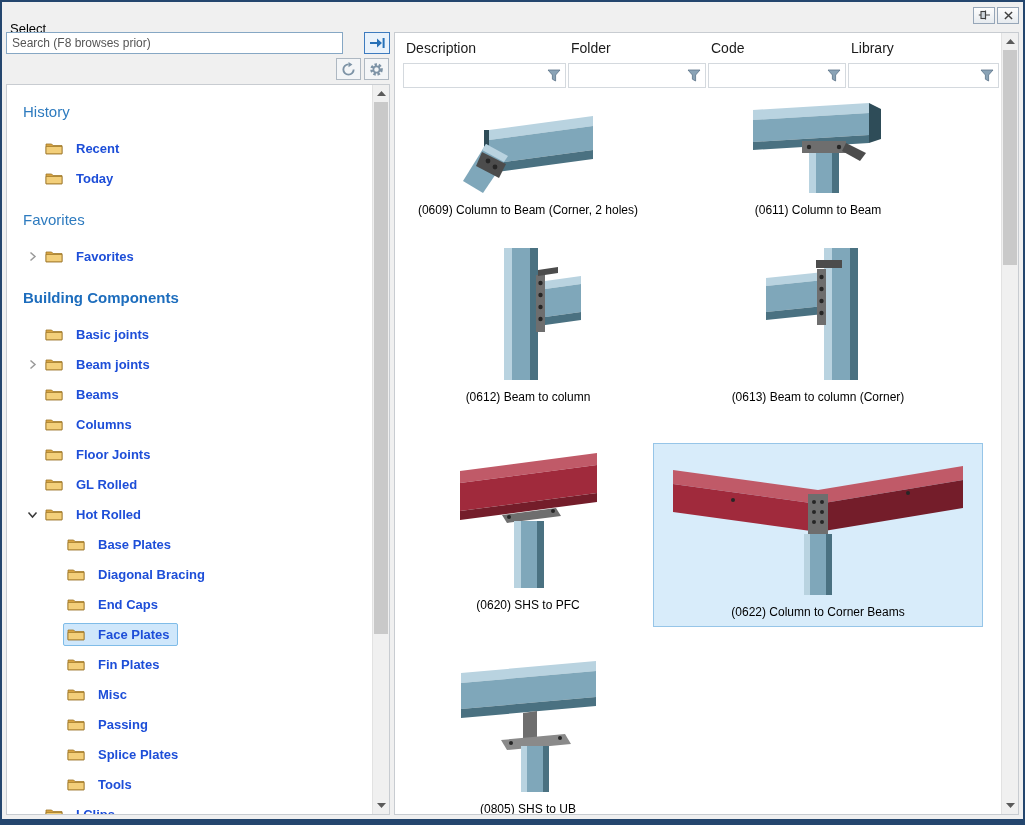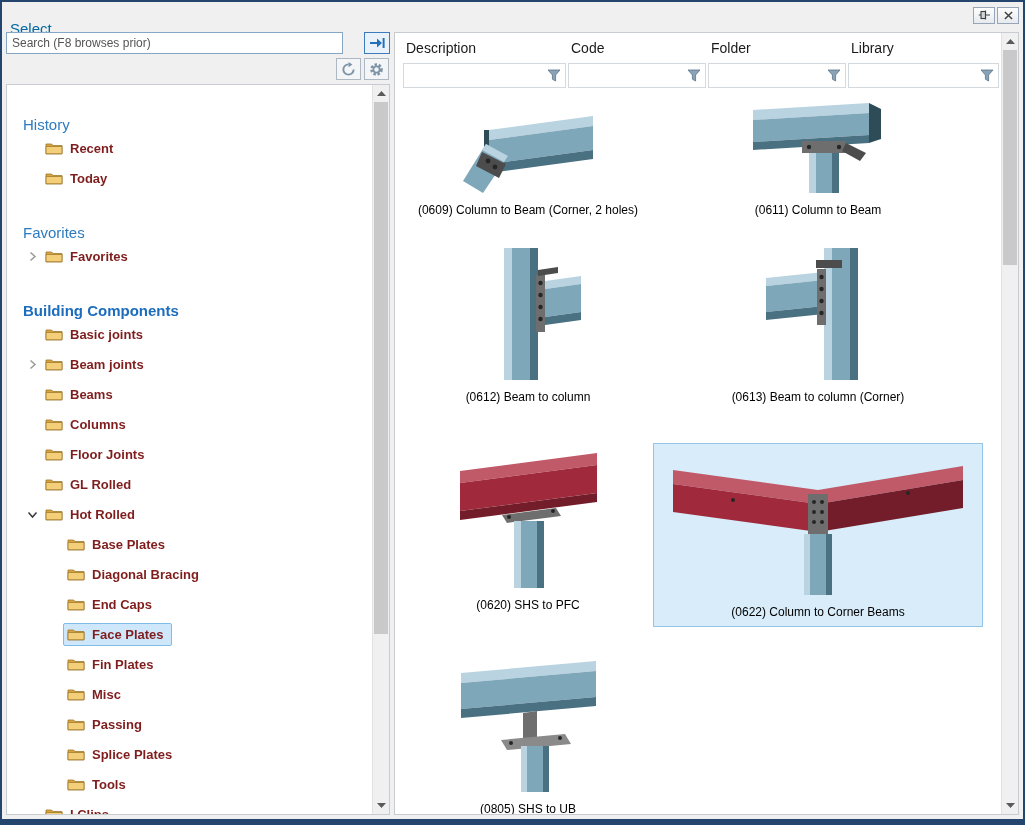--- a/index.html
+++ b/index.html
@@ -16,21 +16,21 @@
     position: relative;
     overflow: hidden;
   }
   
   .titlebar {
     height: 26px; flex: none;
     background: #f0f0f0;
     display: flex; align-items: center;
     padding: 0 4px 0 8px;
   }
-  .titlebar .title { font-size: 15px; color: #0369a1; flex: 1; margin-top: 27px; }
+  .titlebar .title { font-size: 13px; color: #000000; flex: 1; margin-top: 27px; }
   .tb-btn {
     width: 22px; height: 17px; margin-left: 2px;
     border: 1px solid #96a6b8; background: linear-gradient(#fdfdfd,#e7ebef);
     display: flex; align-items: center; justify-content: center;
     cursor: default;
   }
   
   .content { flex: 1; display: flex; padding: 4px; overflow: hidden; }
   
   .left { width: 384px; flex: none; display: flex; flex-direction: column; }
@@ -49,32 +49,32 @@
     width: 25px; height: 22px; border: 1px solid #aeb8c2; background: #f3f5f7;
     display: flex; align-items: center; justify-content: center;
   }
   .tree-area {
     flex: 1; position: relative; background: #fff;
     border: 1px solid #c8ccd1; overflow: hidden;
   }
   .tree { position: absolute; top: 0; left: 0; right: 17px; bottom: 0; overflow: hidden; padding: 4px 0 0 8px; }
   .tree-header {
     margin: 18px 0 0 8px; height: 30px;
-    display: flex; align-items: flex-end;
+    display: flex; align-items: flex-start;
     font-size: 15px; color: #2e7bbf;
   }
   .tree-header:first-child { margin-top: 14px; }
   .tree-header.bold { font-weight: 700; color: #1d6dbd; }
   .tree-item { height: 30px; display: flex; align-items: center; padding-left: 8px; }
   .tree-item.lvl2 { padding-left: 30px; }
   .tree-item .exp { width: 18px; flex: none; display: flex; align-items: center; justify-content: center; }
   .node {
-    display: inline-flex; align-items: center; gap: 7px;
+    display: inline-flex; align-items: center; gap: 13px;
     padding: 3px 7px 3px 3px; border: 1px solid transparent; border-radius: 2px;
-    font-size: 13px; font-weight: 600; color: #7f1d1d; white-space: nowrap;
+    font-size: 13px; font-weight: 600; color: #1d4ed8; white-space: nowrap;
   }
   .node.sel { background: #cfe7fb; border-color: #7fbce8; }
   
   .right {
     flex: 1; margin-left: 4px; background: #fff;
     border: 1px solid #c8ccd1; position: relative; overflow: hidden;
   }
   .rp-inner { position: absolute; top: 0; left: 0; right: 17px; bottom: 0; overflow: hidden; padding: 5px 0 2px 8px; }
   .col-row { display: flex; }
   .gcol { display: flex; flex-direction: column; }
@@ -403,30 +403,30 @@
       <div class="rp-inner">
         <div class="col-row">
           <div class="gcol c1">
             <span class="glabel">Description</span>
             <div class="gfilter">
               <svg width="14" height="13" viewBox="0 0 14 13">
                 <path d="M1 1 H13 L8.6 6 V12 L5.4 10.2 V6 Z" fill="#8aa3b6" stroke="#5a7288" stroke-width="0.8"></path>
               </svg>
             </div>
           </div>
-          <div class="gcol c2">
-            <span class="glabel">Code</span>
+          <div class="gcol c3">
+            <span class="glabel">Folder</span>
             <div class="gfilter">
               <svg width="14" height="13" viewBox="0 0 14 13">
                 <path d="M1 1 H13 L8.6 6 V12 L5.4 10.2 V6 Z" fill="#8aa3b6" stroke="#5a7288" stroke-width="0.8"></path>
               </svg>
             </div>
           </div>
-          <div class="gcol c3">
-            <span class="glabel">Folder</span>
+          <div class="gcol c2">
+            <span class="glabel">Code</span>
             <div class="gfilter">
               <svg width="14" height="13" viewBox="0 0 14 13">
                 <path d="M1 1 H13 L8.6 6 V12 L5.4 10.2 V6 Z" fill="#8aa3b6" stroke="#5a7288" stroke-width="0.8"></path>
               </svg>
             </div>
           </div>
           <div class="gcol c4">
             <span class="glabel">Library</span>
             <div class="gfilter">
               <svg width="14" height="13" viewBox="0 0 14 13">

